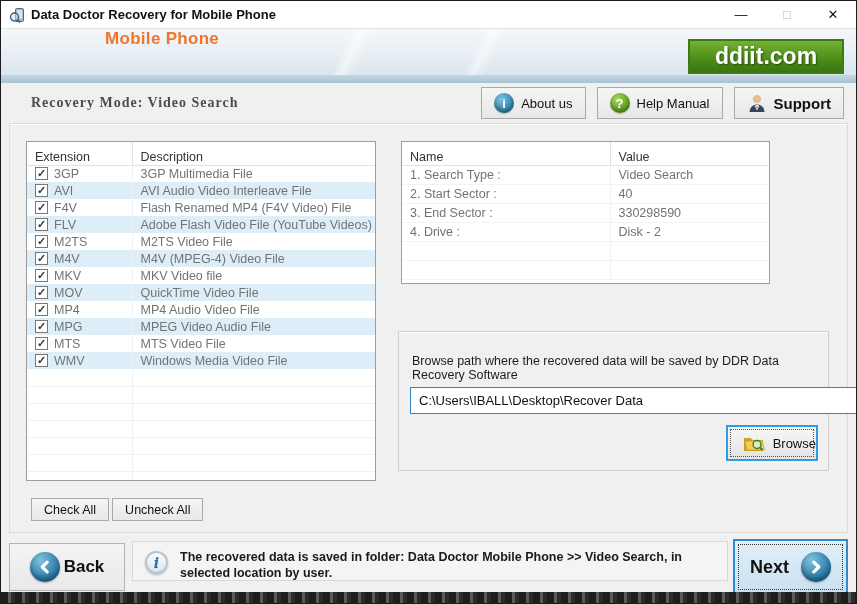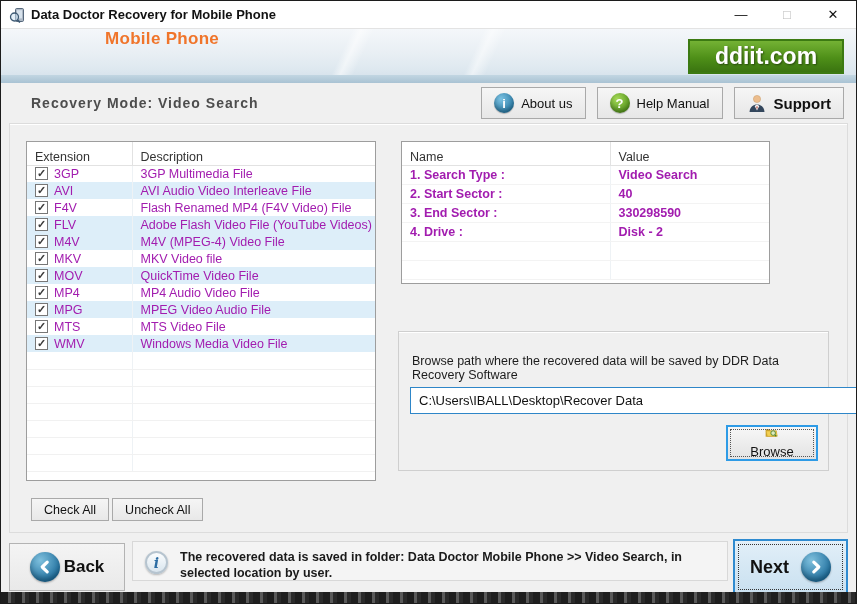--- a/index.html
+++ b/index.html
@@ -35,21 +35,21 @@
     text-shadow:1px 1px 0 rgba(255,255,255,.8); }
   .brand-sub { font-size:17px; font-weight:bold; color:#f0752b; margin:-2px 0 0 86px; letter-spacing:.3px; }
   .site-badge {
     position:absolute; right:12px; top:10px; width:156px; height:35px;
     background:linear-gradient(180deg,#74b234 0%, #4e8f18 55%, #3a7410 100%);
     border:2px solid #3c7a12; display:flex; align-items:center; justify-content:center;
   }
   .site-badge span { color:#fff; font-weight:bold; font-size:23px; text-shadow:1px 1px 2px rgba(0,0,0,.45); }
   
   .mode-row { position:absolute; top:80px; left:0; right:0; height:42px; }
-  .mode-label { position:absolute; left:30px; top:14px; font-family:Liberation Sans, sans-serif;
+  .mode-label { position:absolute; left:30px; top:14px; font-family:Liberation Serif, serif;
     font-weight:bold; font-size:14px; color:#4d4d4d; letter-spacing:1px; }
   .top-buttons { position:absolute; right:12px; top:6px; display:flex; gap:11px; }
   .top-btn {
     height:32px; display:flex; align-items:center; gap:7px; padding:0 12px;
     background:linear-gradient(180deg,#f6f6f6,#e7e7e7); border:1px solid #a9a9a9; cursor:pointer;
     font-size:13px; color:#111;
   }
   .top-btn .round-ico { width:20px; height:20px; border-radius:50%; display:flex; align-items:center;
     justify-content:center; color:#fff; font-weight:bold; font-size:13px;
     box-shadow:inset 0 -3px 4px rgba(0,0,0,.25), 0 1px 1px rgba(0,0,0,.25); }
@@ -60,41 +60,41 @@
   .content-frame { position:absolute; left:8px; right:8px; top:122px; bottom:70px;
     border:1px solid #dcdcdc; background:#f0f0f0; box-shadow:inset 0 1px 0 #fff; }
   
   .panel { position:absolute; background:#fff; border:1px solid #9d9d9d; overflow:hidden; }
   #ext-panel { left:25px; top:140px; width:350px; height:340px; }
   #det-panel { left:400px; top:140px; width:369px; height:143px; }
   table { border-collapse:collapse; width:100%; table-layout:fixed; }
   th { text-align:left; font-weight:normal; font-size:12.5px; color:#333; height:23px;
     padding:8px 0 0 8px; border-bottom:1px solid #e2e2e2; border-right:1px solid #e2e2e2; background:#fff; }
   th:last-child { border-right:none; }
-  td { font-size:12.5px; color:#a21caf; height:17px; padding:0 0 0 8px; border-right:1px solid #eef2f5;
+  td { font-size:12.5px; color:#737373; height:17px; padding:0 0 0 8px; border-right:1px solid #eef2f5;
     white-space:nowrap; overflow:hidden; }
   td:last-child { border-right:none; }
   tr.alt td { background:#ddeef9; }
   tr.filler td { border-bottom:1px solid #f1f1f1; }
-  #det-panel td { height:19px; border-bottom:1px solid #f3f3f3;font-weight:bold; }
+  #det-panel td { height:19px; border-bottom:1px solid #f3f3f3; }
   .ext-cell { display:flex; align-items:center; gap:6px; }
   .checkbox { width:13px; height:13px; background:#fff; border:1px solid #777; display:inline-flex;
     align-items:center; justify-content:center; flex:0 0 13px; position:relative; }
   .checkbox::after { content:"✓"; font-size:11px; font-weight:bold; color:#3c3c3c; line-height:1; margin-top:-1px; }
   
   .browse-group { position:absolute; left:397px; top:330px; width:431px; height:140px;
     border:1px solid #cfcfcf; background:#f0f0f0; box-shadow:inset 0 1px 0 #fff; }
   .browse-label { position:absolute; left:13px; top:22px; font-size:12.5px; color:#1c1c1c; }
   .path-input { position:absolute; left:11px; top:55px; width:468px; height:27px; background:#fff;
     border:1px solid #2e86c8; font-size:13px; color:#111; padding:0 8px;
     font-family:"Liberation Sans", sans-serif; }
   .browse-btn { position:absolute; right:10px; top:93px; width:92px; height:36px;
     border:2px solid #2e9be6; background:linear-gradient(180deg,#f7f7f7,#e3e3e3);
     display:flex; align-items:center; justify-content:flex-end; gap:6px; font-size:13px; color:#111;
-    cursor:pointer;flex-direction:column; }
+    cursor:pointer; }
   .browse-btn .focus-dots { position:absolute; inset:2px; border:1px dotted #555; pointer-events:none; }
   
   .check-btns { position:absolute; left:30px; top:497px; display:flex; gap:3px; }
   .sm-btn { height:23px; padding:0 12px; background:linear-gradient(180deg,#f5f5f5,#e8e8e8);
     border:1px solid #a9a9a9; font-size:12.5px; color:#111; cursor:pointer; display:flex; align-items:center; }
   
   .back-btn { position:absolute; left:8px; top:542px; width:116px; height:48px;
     background:linear-gradient(180deg,#f4f4f4,#e9e9e9); border:1px solid #b3b3b3;
     display:flex; align-items:center; justify-content:center; gap:4px; cursor:pointer; }
   .nav-circle { width:30px; height:30px; border-radius:50%;
@@ -216,20 +216,29 @@
           </tr>
           <tr class="alt">
             <td>
               <span class="ext-cell">
                 <span class="checkbox"></span>
                 <span>FLV</span>
               </span>
             </td>
             <td>Adobe Flash Video File (YouTube Videos)</td>
           </tr>
+          <tr>
+            <td>
+              <span class="ext-cell">
+                <span class="checkbox"></span>
+                <span>M2TS</span>
+              </span>
+            </td>
+            <td>M2TS Video File</td>
+          </tr>
           <tr class="alt">
             <td>
               <span class="ext-cell">
                 <span class="checkbox"></span>
                 <span>M4V</span>
               </span>
             </td>
             <td>M4V (MPEG-4) Video File</td>
           </tr>
           <tr>

